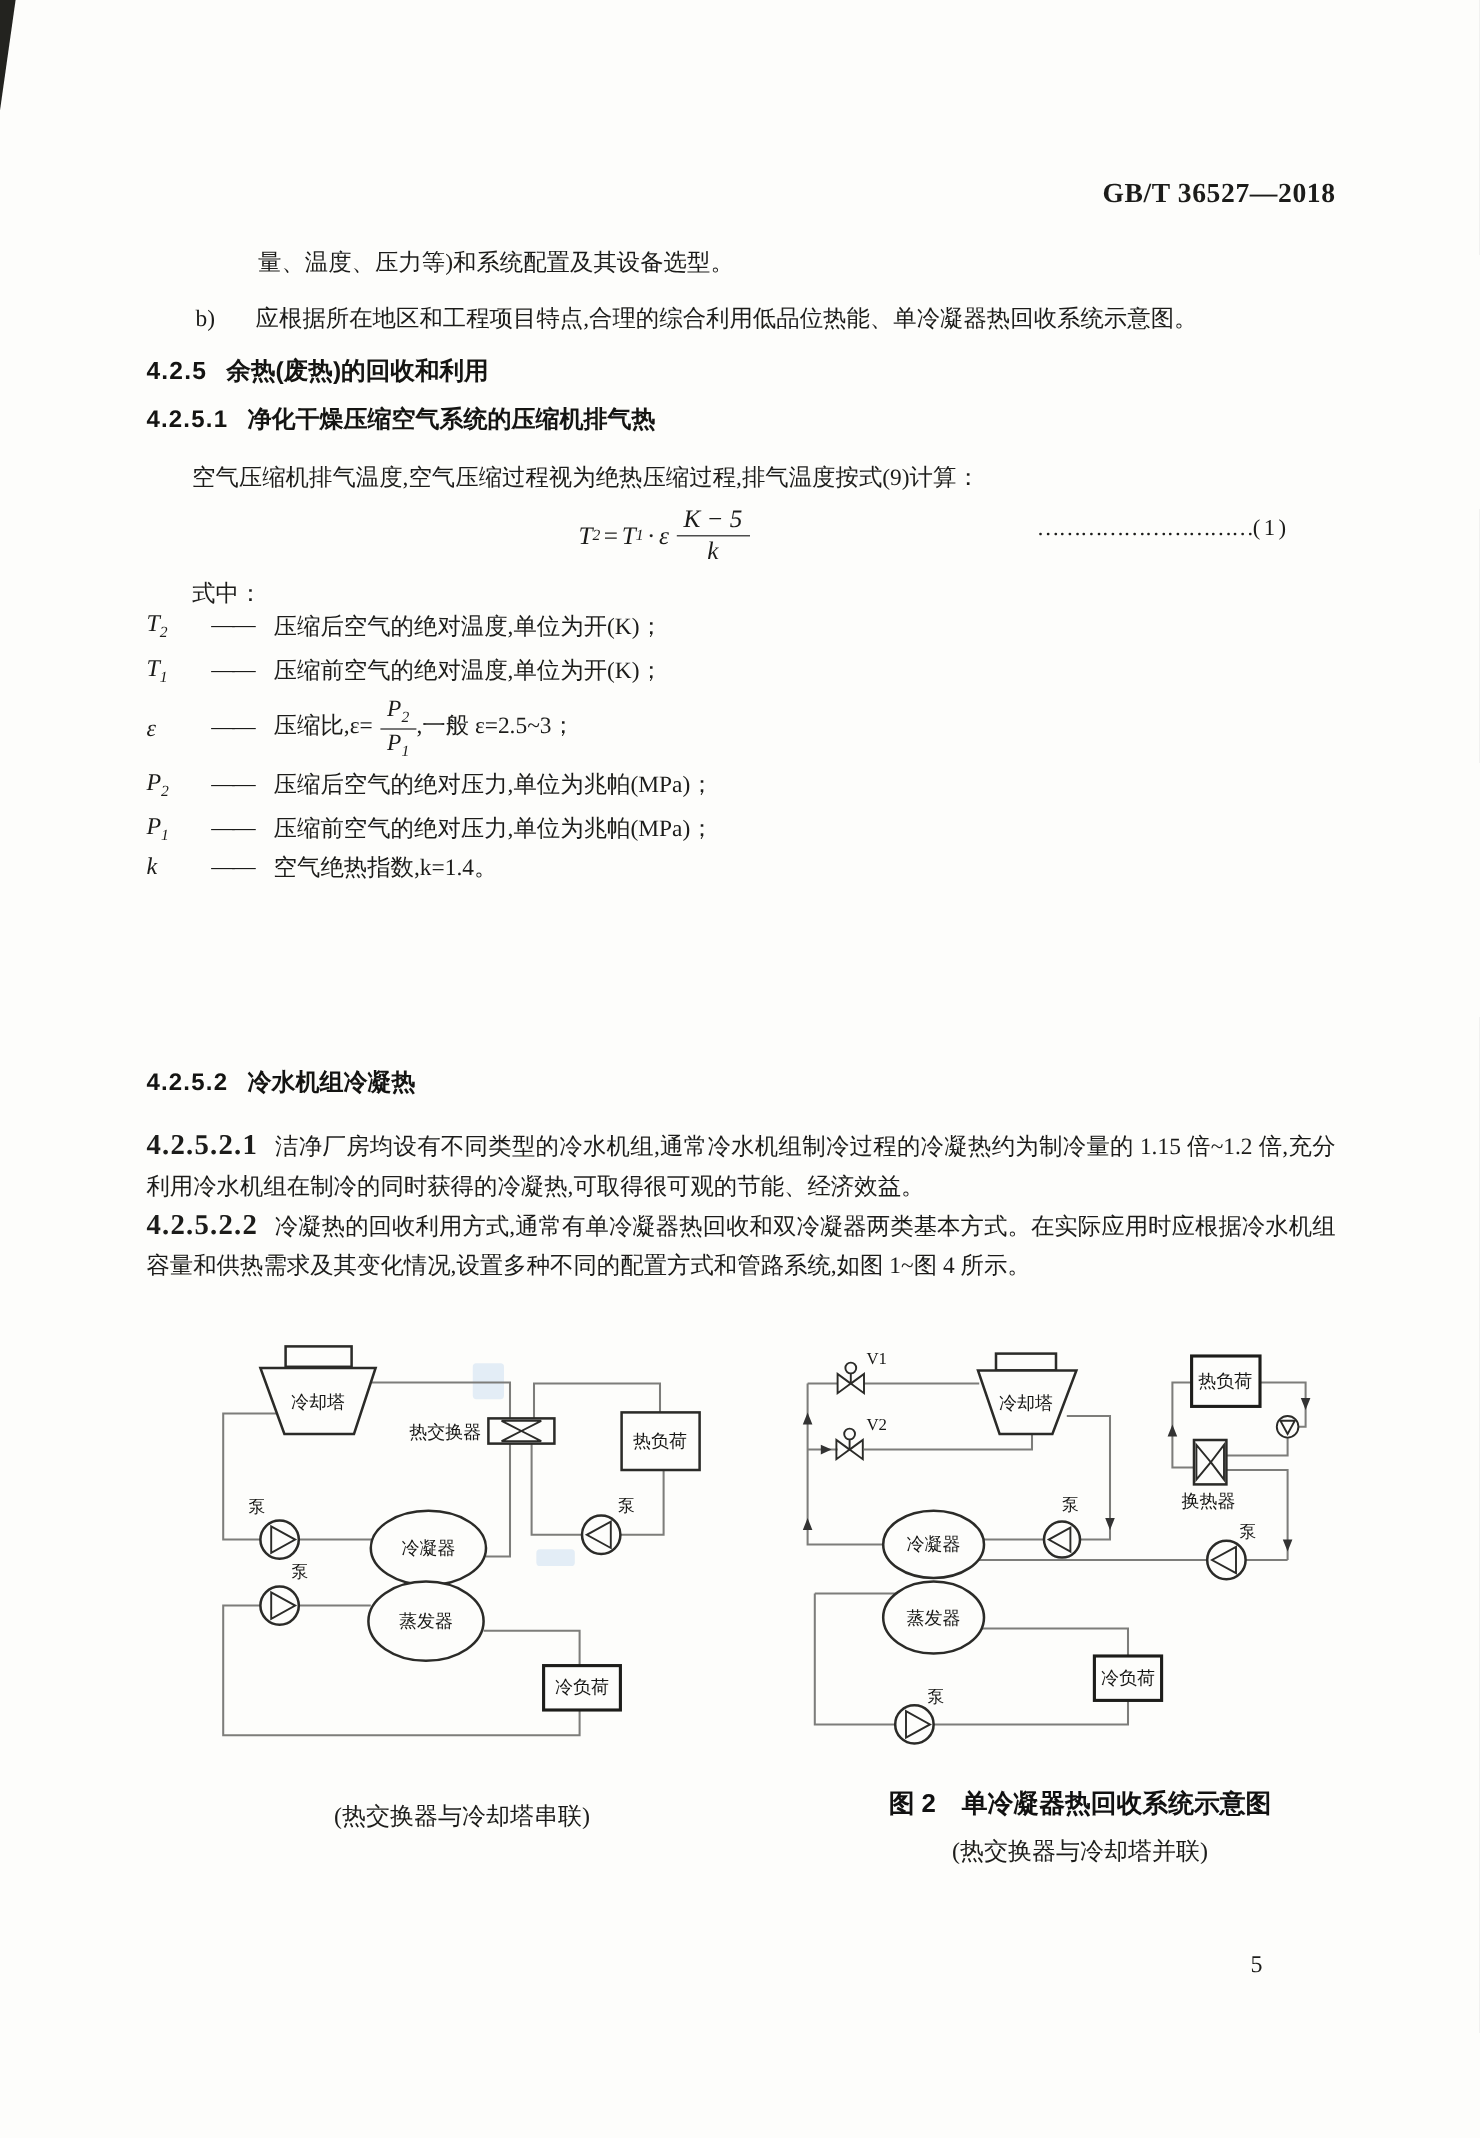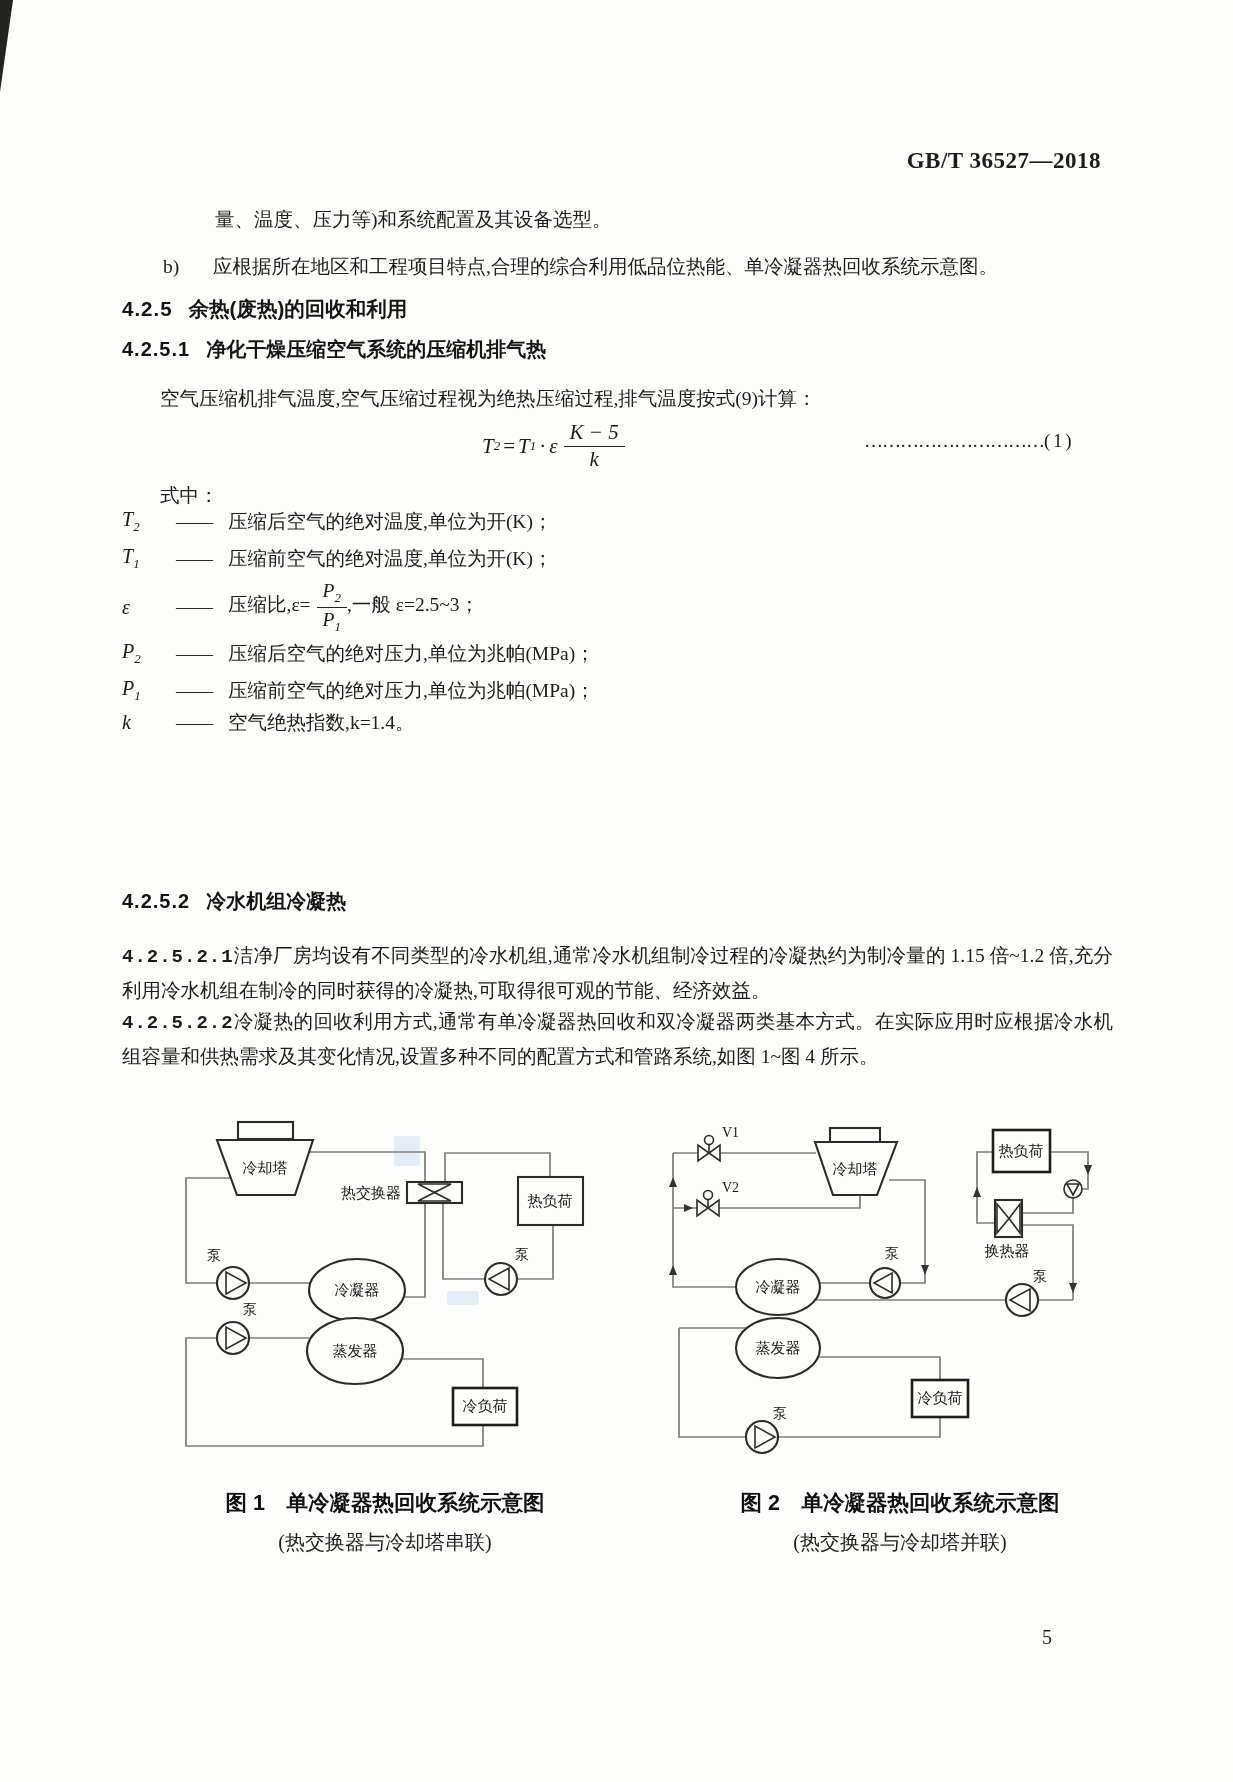--- a/index.html
+++ b/index.html
@@ -11,21 +11,21 @@
     overflow:hidden;
     font-family:"Liberation Serif","DejaVu Serif",serif;
     color:#1c1c1a;
   }
   .abs{position:absolute;}
   .corner-artifact{
     position:absolute;top:0;left:0;width:0;height:0;
     border-top:92px solid #23231f;border-right:13px solid transparent;
   }
   .std-no{
-    top:148px;right:132px;
+    top:148px;right:120px;
     font-size:23px;font-weight:bold;letter-spacing:.5px;
   }
   .body-text{font-size:19.5px;line-height:33px;}
   .intro-line1{top:203px;left:215px;}
   .item-b{top:250px;left:163px;width:953px;}
   .item-b .blabel{display:inline-block;width:50px;}
   .heading{
     font-family:"Liberation Sans","DejaVu Sans",sans-serif;
     font-weight:bold;color:#141412;
   }
@@ -56,22 +56,22 @@
   .r-eps{top:578px;height:58px;}
   .r-p2{top:640px;}
   .r-p1{top:677px;}
   .r-k{top:709px;}
   sub{font-size:13px;}
   .para{left:122px;width:991px;text-align:justify;}
   .p-compress{top:743px;text-indent:39px;}
   .p-42521{top:939px;}
   .p-42522{top:1005px;}
   .para .pnum{
-    font-family:Liberation Mono, monospace;
-    font-weight:bold;font-size:19px;letter-spacing:1px;
+    font-family:Liberation Serif, serif;
+    font-weight:bold;font-size:24px;margin-right:14px;letter-spacing:1px;
   }
   .fig-caption{text-align:center;}
   .cap1{top:1488px;left:150px;width:470px;}
   .cap2{top:1488px;left:640px;width:520px;}
   .fig-caption .capline{
     font-family:"Liberation Sans","DejaVu Sans",sans-serif;
     font-weight:bold;font-size:21.5px;color:#111;
   }
   .fig-caption .subcap{font-size:20px;margin-top:12px;font-weight:normal;}
   .pageno{top:1626px;left:1042px;font-size:20px;}
@@ -290,21 +290,20 @@
     <text class="small" x="252" y="163" text-anchor="middle">泵</text>
     <circle class="eq" cx="382" cy="205" r="16"></circle>
     <polygon class="thin" points="390,194 390,216 370,205"></polygon>
     <text class="small" x="400" y="186" text-anchor="middle">泵</text>
     <circle class="eq" cx="122" cy="342" r="16"></circle>
     <polygon class="thin" points="115,331 115,353 135,342"></polygon>
     <text class="small" x="140" y="323" text-anchor="middle">泵</text>
   </svg>
 
   <div class="abs fig-caption cap1">
-    <div class="capline">图 1　单冷凝器热回收系统示意图</div>
     <div class="subcap">(热交换器与冷却塔串联)</div>
   </div>
   <div class="abs fig-caption cap2">
     <div class="capline">图 2　单冷凝器热回收系统示意图</div>
     <div class="subcap">(热交换器与冷却塔并联)</div>
   </div>
 
   <div class="abs pageno">5</div>
 
 </div>

